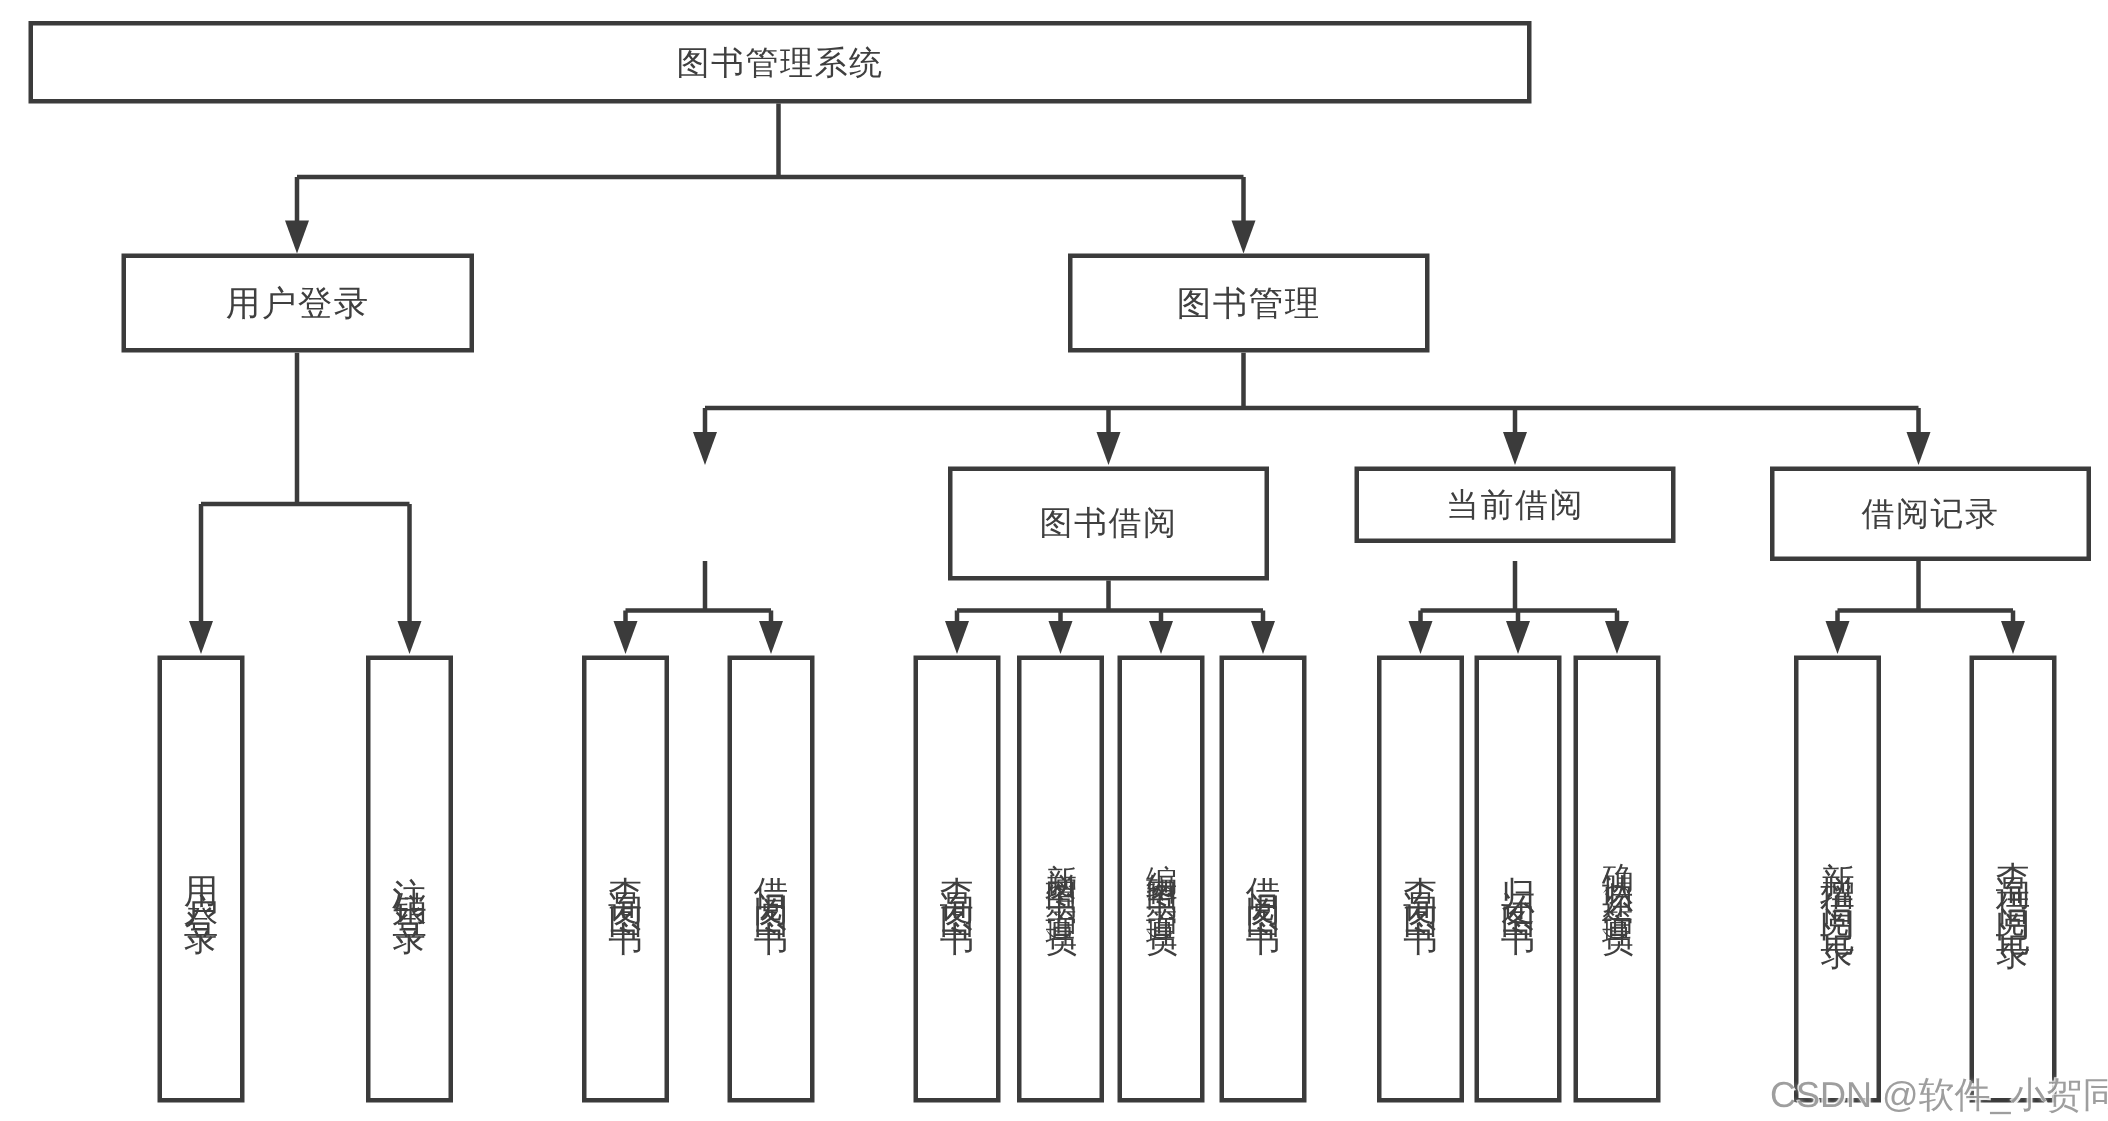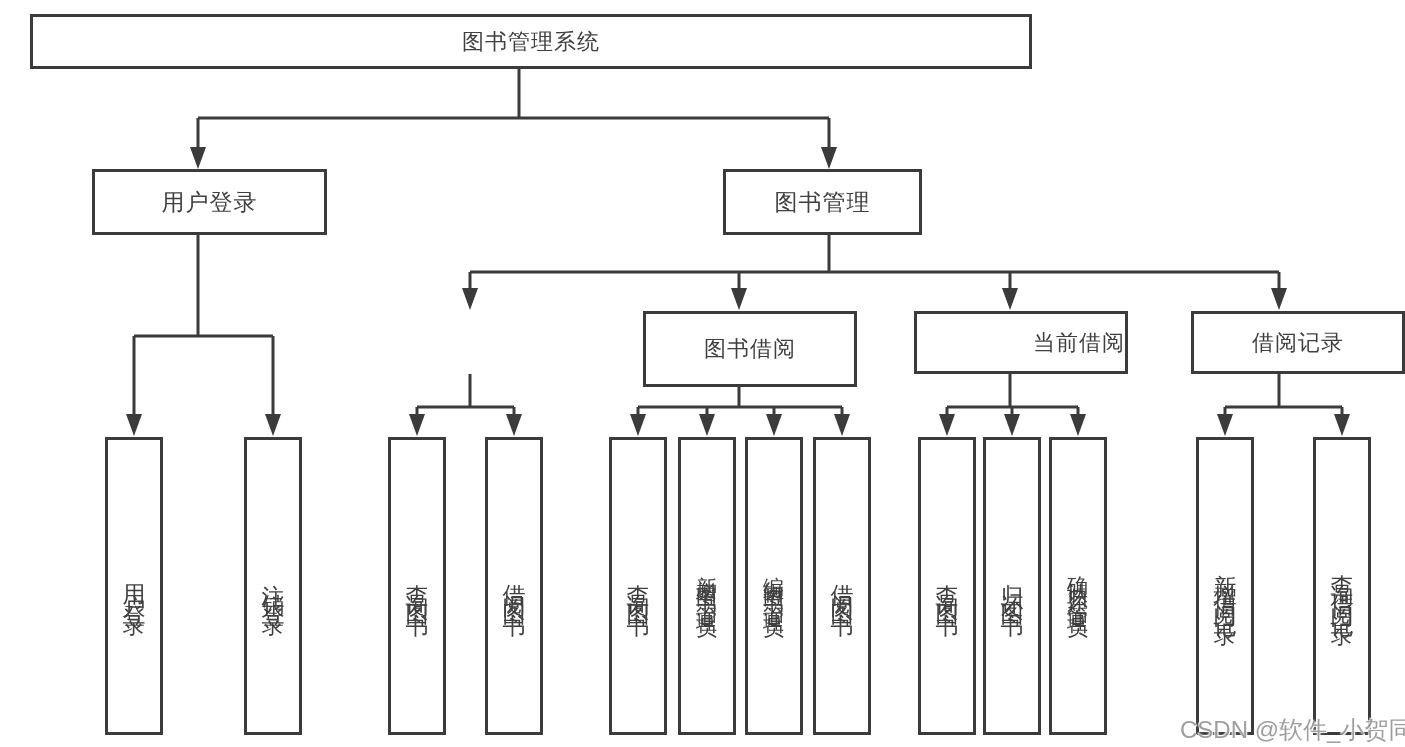--- a/index.html
+++ b/index.html
@@ -21,21 +21,20 @@
   .hbox{
     position:absolute;
     box-sizing:border-box;
     border:3px solid var(--line);
     background:#ffffff;
     display:flex;align-items:center;justify-content:center;
     color:var(--ink);
     font-size:22px;
     letter-spacing:1px;
     white-space:nowrap;
-    margin-left:11px;
   }
   .vbox{
     position:absolute;
     box-sizing:border-box;
     width:58px;height:298px;
     border:3px solid var(--line);
     background:#ffffff;
     display:flex;align-items:center;justify-content:center;
     color:var(--ink);
   }
@@ -116,28 +115,28 @@
     </g>
   </svg>
 
   <div class="hbox" style="left:19px;top:14px;width:1002px;height:55px;">
     <span>图书管理系统</span>
   </div>
 
   <div class="hbox" style="left:81px;top:169px;width:235px;height:66px;font-size:23px;">
     <span>用户登录</span>
   </div>
-  <div class="hbox" style="left:712px;top:169px;width:199px;height:66px;font-size:23px;">
+  <div class="hbox" style="left:712px;top:169px;width:241px;height:66px;font-size:23px;">
     <span>图书管理</span>
   </div>
 
   <div class="hbox" style="left:632px;top:311px;width:214px;height:76px;">
     <span>图书借阅</span>
   </div>
-  <div class="hbox" style="left:903px;top:311px;width:214px;height:63px;justify-content:flex-end;">
+  <div class="hbox" style="left:903px;top:311px;width:214px;height:51px;">
     <span>当前借阅</span>
   </div>
   <div class="hbox" style="left:1180px;top:311px;width:214px;height:63px;">
     <span>借阅记录</span>
   </div>
 
   <div class="vbox" style="left:105px;top:437px;">
     <span>用户登录</span>
   </div>
   <div class="vbox" style="left:244px;top:437px;">

